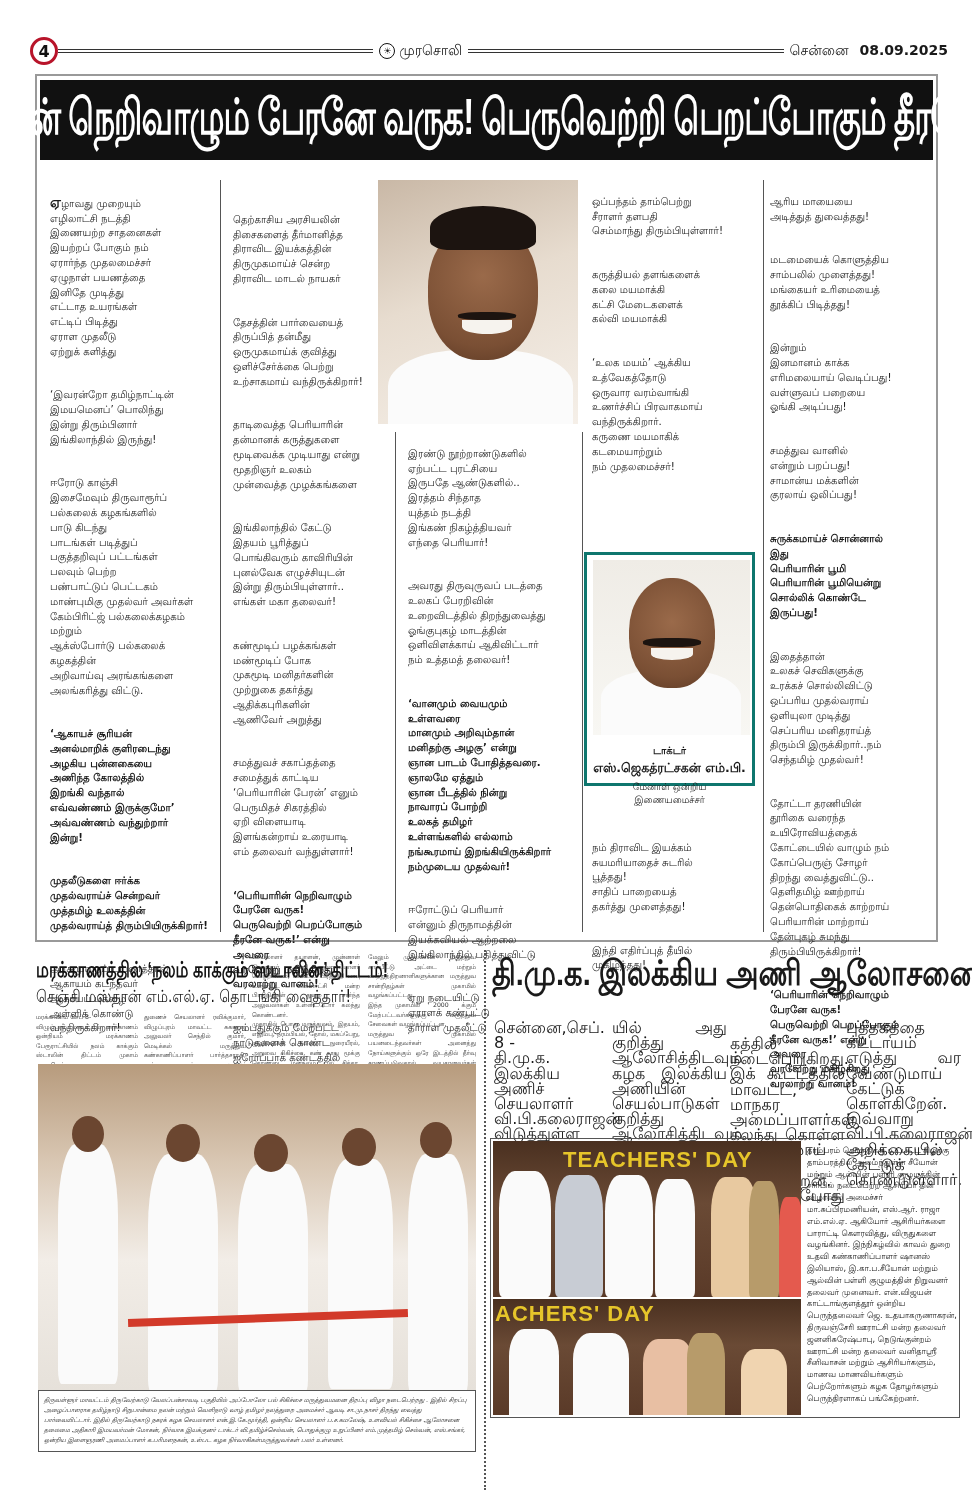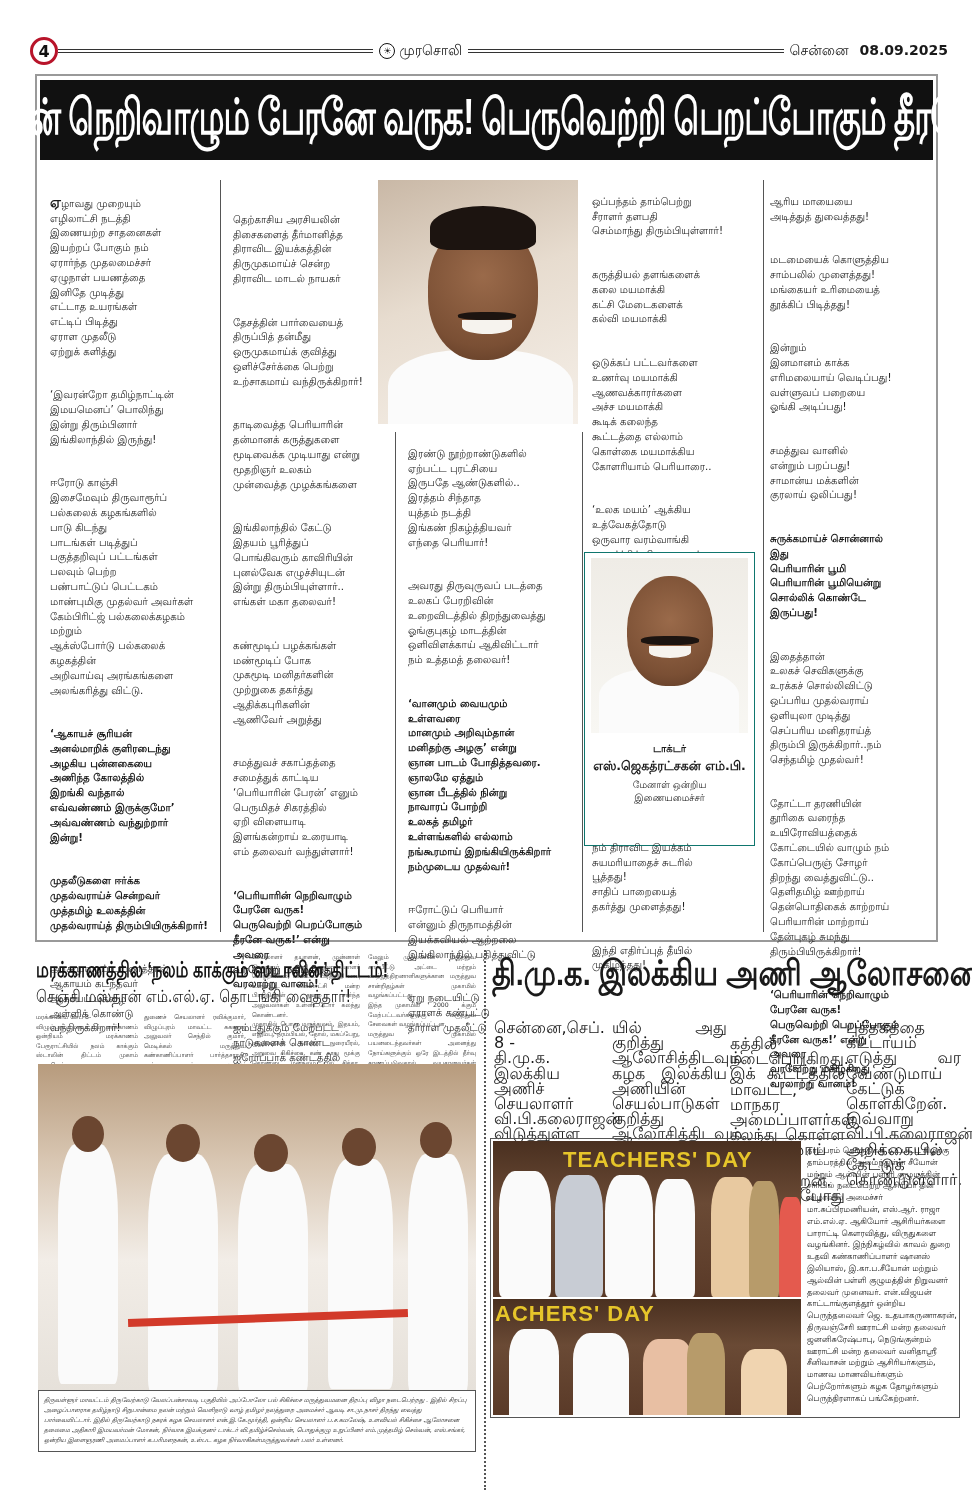--- a/index.html
+++ b/index.html
@@ -26,21 +26,21 @@
   .vrule { position: absolute; width: 1px; background: #555; }
 
   
   .photo { position: absolute; overflow: hidden; }
   .stalin-photo { left: 378px; top: 180px; width: 200px; height: 244px; background: linear-gradient(160deg, #c9b8a6 0%, #e7dccf 45%, #f5efe8 100%); }
   .face { position: absolute; border-radius: 48% 48% 45% 45%; background: radial-gradient(circle at 50% 40%, #9a6a4a 0%, #7a4f34 70%, #5d3a25 100%); }
   .hair { position: absolute; border-radius: 50% 50% 20% 20%; background: #1c1410; }
   .shirt { position: absolute; background: #fbfbfb; border-radius: 40% 40% 0 0; }
   .smile { position: absolute; background: #f6f3ee; border-radius: 0 0 50% 50%; }
 
-  .jagath-box { position: absolute; left: 584px; top: 552px; width: 171px; height: 294px; border: 1px solid #0f766e; background: #fff; }
+  .jagath-box { position: absolute; left: 584px; top: 552px; width: 171px; height: 234px; border: 3px solid #0f766e; background: #fff; }
   .jagath-photo { left: 6px; top: 5px; width: 157px; height: 175px; background: linear-gradient(180deg, #efece6, #f8f7f3); }
   .jagath-caption { position: absolute; left: 0; top: 190px; width: 100%; text-align: center; }
   .cap-title { font-size: 10px; font-weight: bold; }
   .cap-name { font-size: 12.5px; font-weight: bold; margin-top: 2px; }
   .cap-role { font-size: 9.5px; margin-top: 3px; line-height: 13px; }
 
   
   .bottom-left { position: absolute; left: 30px; top: 950px; width: 452px; height: 540px; }
   .art1-headline { position: absolute; left: 6px; top: 8px; font-family: "Liberation Sans", sans-serif; font-weight: bold; font-size: 16px; transform: scaleY(1.35); transform-origin: left top; white-space: nowrap; color: #111; }
   .art1-sub { position: absolute; left: 6px; top: 36px; font-size: 14px; white-space: nowrap; transform: scaleY(1.2); transform-origin: left top; }
@@ -229,28 +229,20 @@
 <div class="vrule" style="left:582px; top:432px; height:500px;"></div>
 
 <div class="col" style="left:592px; top:180px; width:160px;">
   <div class="stanza">ஒப்பந்தம் தாம்பெற்று
 சீராளர் தளபதி
 செம்மாந்து திரும்பியுள்ளார்!</div>
   <div class="stanza">கருத்தியல் தளங்களைக்
 கலை மயமாக்கி
 கட்சி மேடைகளைக்
 கல்வி மயமாக்கி</div>
-  <div class="stanza">ஒடுக்கப் பட்டவர்களை
-உணர்வு மயமாக்கி
-ஆணவக்காரர்களை
-அச்ச மயமாக்கி
-கூடிக் கலைந்த
-கூட்டத்தை எல்லாம்
-கொள்கை மயமாக்கிய
-கோளரியாம் பெரியாரை..</div>
   <div class="stanza">‘உலக மயம்’ ஆக்கிய
 உத்வேகத்தோடு
 ஒருவார வரம்வாங்கி
 உணர்ச்சிப் பிரவாகமாய்
 வந்திருக்கிறார்.
 கருணை மயமாகிக்
 கடமையாற்றும்
 நம் முதலமைச்சர்!</div>
 </div>
 

